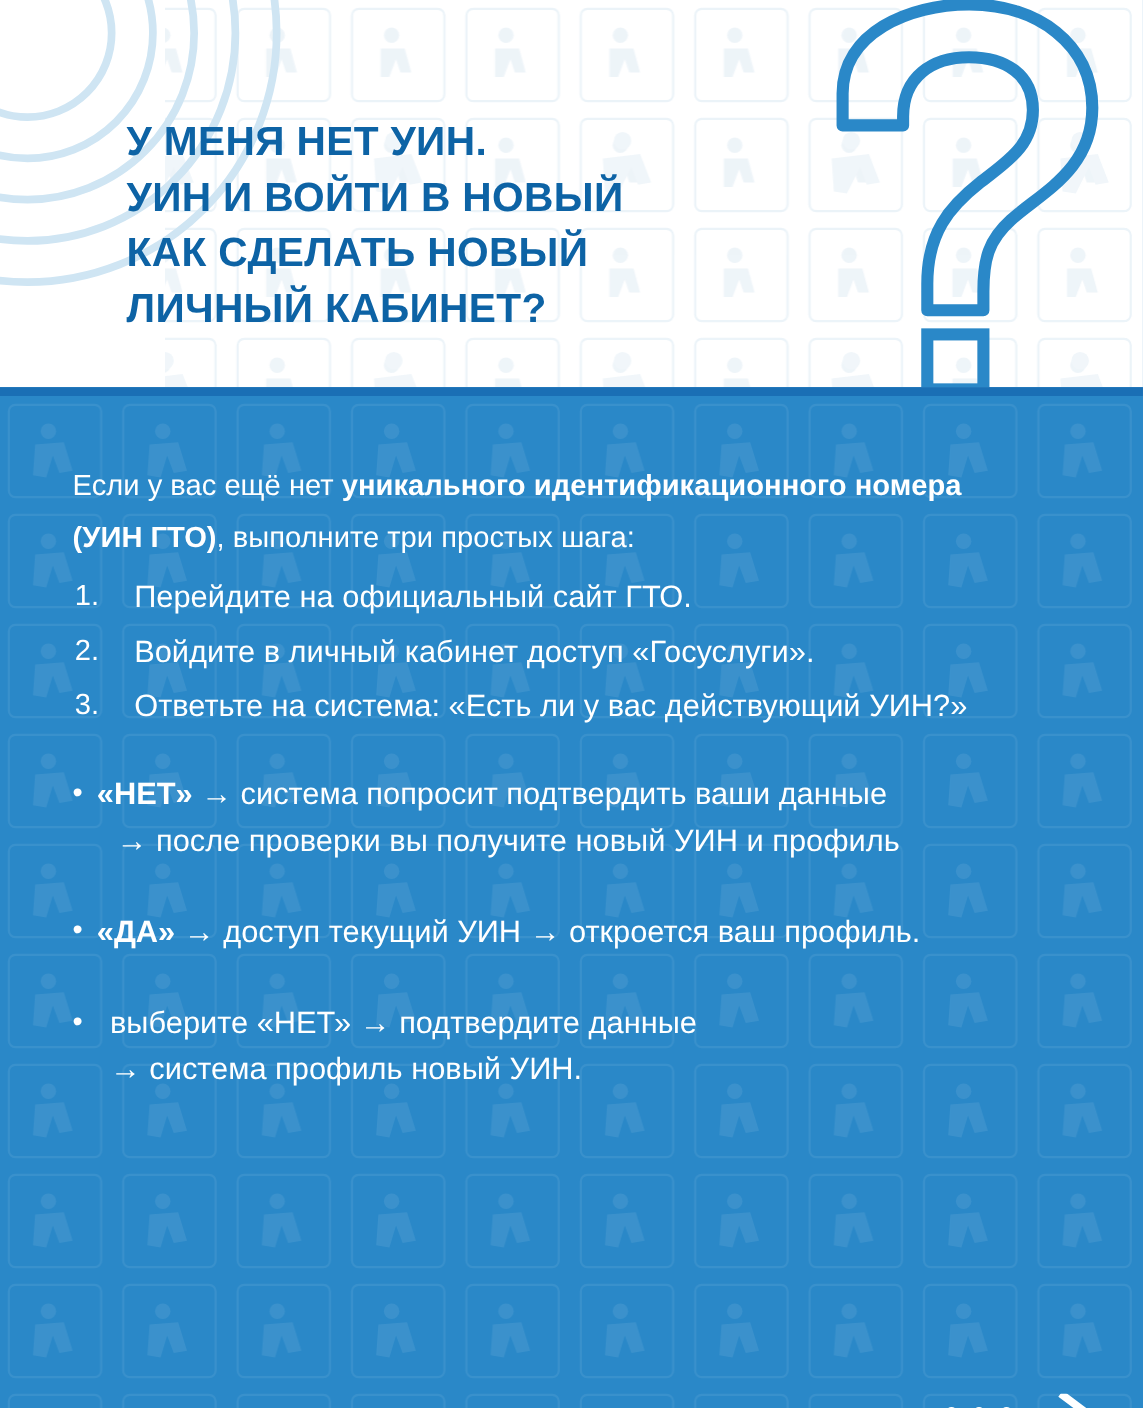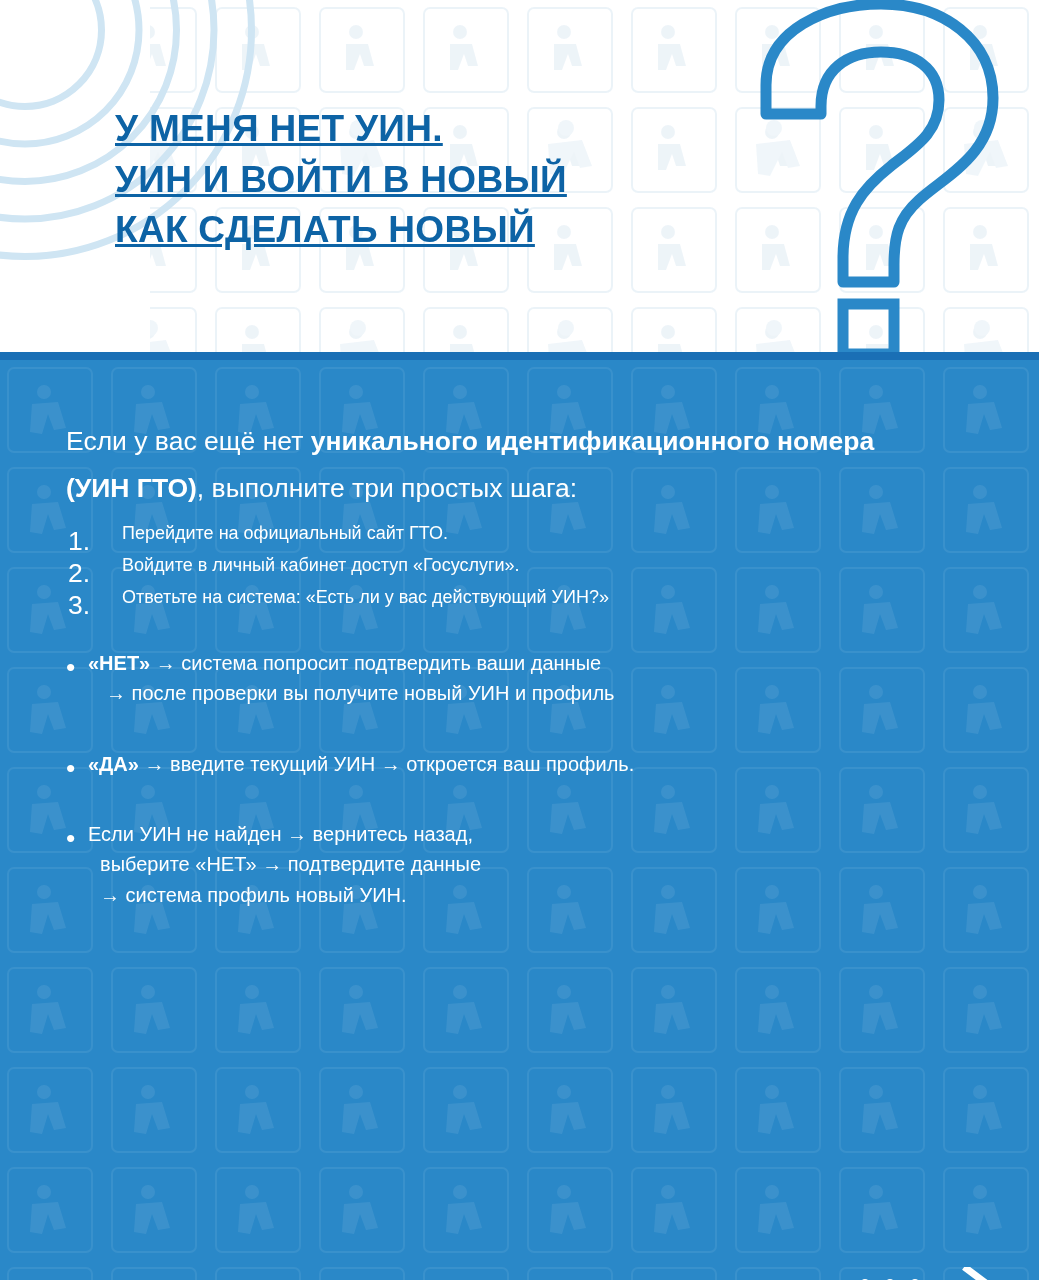--- a/index.html
+++ b/index.html
@@ -65,21 +65,21 @@
     left: 115px;
     top: 104px;
     width: 640px;
     color: #0d63a5;
     font-size: 37px;
     line-height: 1.37;
     font-weight: bold;
     letter-spacing: 0.3px;
     text-transform: uppercase;
   }
-  .header-title div { white-space: nowrap; text-decoration: underline; }
+  .header-title div { white-space: nowrap; }
 
   
   .qmark {
     position: absolute;
     right: 18px;
     top: -10px;
     width: 290px;
     height: 380px;
     pointer-events: none;
   }
@@ -129,38 +129,38 @@
 
   ol.steps {
     margin-top: 6px;
     list-style: none;
     counter-reset: st;
   }
   ol.steps li {
     counter-increment: st;
     position: relative;
     padding-left: 56px;
-    font-size: 18px;
+    font-size: 28px;
     line-height: 1.77;
   }
   ol.steps li::before {
     content: counter(st) ".";
     position: absolute;
     left: 2px;
     top: 0;
     font-size: 26.5px;
     font-weight: normal;
   }
 
   .blocks { margin-top: 34px; }
 
   .bullet {
     position: relative;
     padding-left: 22px;
-    font-size: 20px;
+    font-size: 28px;
     line-height: 1.52;
     margin-bottom: 40px;
     width: 880px;
   }
   .bullet::before {
     content: "•";
     position: absolute;
     left: 0;
     top: -1px;
     font-size: 26.5px;
@@ -223,20 +223,21 @@
                L112 292 L112 268 C112 222, 132 198, 160 176
                C184 157, 208 143, 208 110 C208 78, 183 62, 150 62
                C116 62, 90 80, 90 116 L90 124 L35 124 Z" fill="none" stroke="#2a88c8" stroke-width="11" stroke-linejoin="round"></path>
       <rect x="112" y="314" width="51" height="50" fill="none" stroke="#2a88c8" stroke-width="11"></rect>
     </svg>
 
     <div class="header-title">
       <div>У МЕНЯ НЕТ УИН.</div>
       <div>УИН И ВОЙТИ В НОВЫЙ</div>
       <div>КАК СДЕЛАТЬ НОВЫЙ</div>
+      <div>ЛИЧНЫЙ КАБИНЕТ?</div>
     </div>
   </div>
 
   <div class="header-rule"></div>
 
   <div class="body-area">
 
     <svg class="body-texture" viewBox="0 0 1039 920" preserveAspectRatio="none">
       <defs>
         <pattern id="tilesBody" width="104" height="100" patternUnits="userSpaceOnUse">
@@ -264,26 +265,25 @@
 
         <div class="bullet">
           <span class="ln">
             <b>«НЕТ»</b><span> → система попросит подтвердить ваши данные</span>
           </span>
           <span class="ln ind1">→ после проверки вы получите новый УИН и профиль</span>
         </div>
 
         <div class="bullet">
           <span class="ln">
-            <b>«ДА»</b><span> → введите текущий УИН → откроется ваш профиль.</span>
+            <b>«ДА»</b><span> → доступ текущий УИН → откроется ваш профиль.</span>
           </span>
         </div>
 
         <div class="bullet">
-          <span class="ln">Если УИН не найден → вернитесь назад,</span>
           <span class="ln ind2">выберите «НЕТ» → подтвердите данные</span>
           <span class="ln ind2">→ система профиль новый УИН.</span>
         </div>
 
       </div>
     </div>
 
     <svg class="arrow-dots" viewBox="0 0 140 34">
       <circle cx="8" cy="17" r="5" fill="#ffffff"></circle>
       <circle cx="33" cy="17" r="5" fill="#ffffff"></circle>

